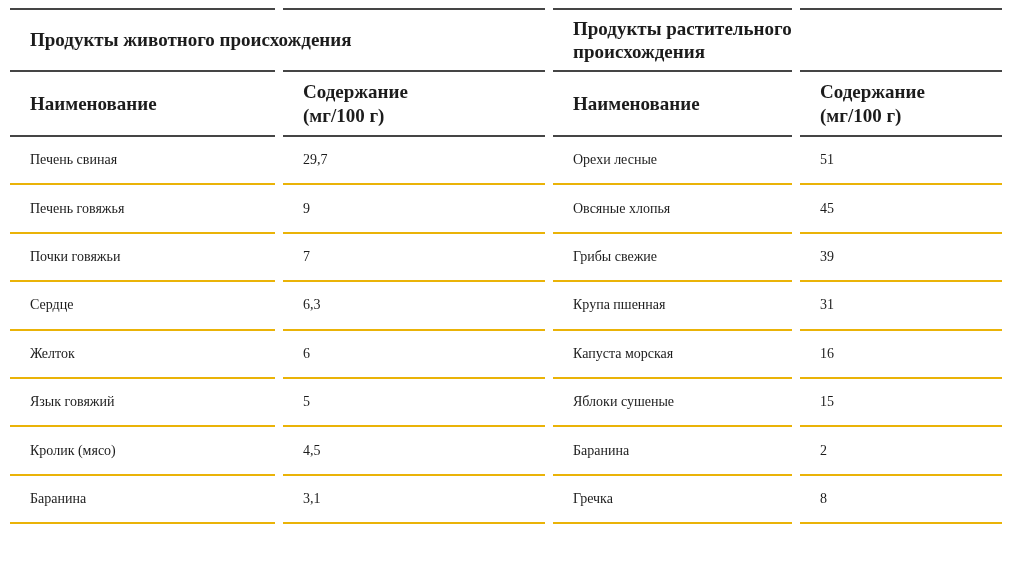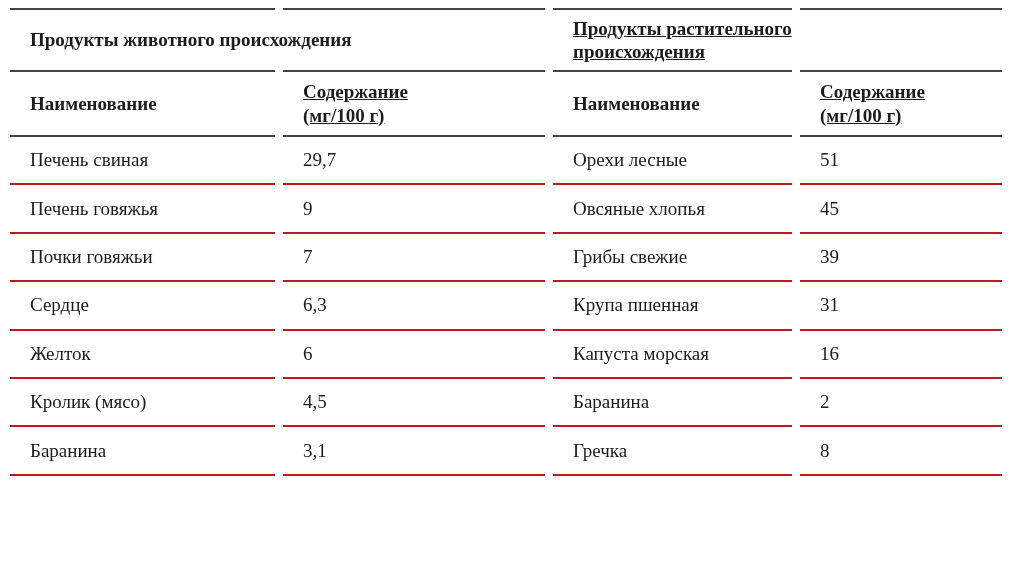--- a/index.html
+++ b/index.html
@@ -33,26 +33,26 @@
     line-height: 1.22;
   }
   tr.col-header-row td {
     border-bottom: 2.5px solid #454545;
     height: 63px;
     font-weight: bold;
     font-size: 19px;
     line-height: 1.25;
   }
   tr.data-row td {
-    border-bottom: 2px solid #b91c1c;
+    border-bottom: 2px solid #eab308;
     height: 46.4px;
-    font-size: 19px;
+    font-size: 14px;
   }
   .nowrap { white-space: nowrap; }
-  .preline { white-space: pre-line; text-decoration: underline; }
+  .preline { white-space: pre-line; }
 </style>
 </head>
 <body>
 
 <table class="products">
   <colgroup>
     <col style="width:265px">
       <col style="width:262px">
       <col style="width:239px">
       <col style="width:202px">
@@ -100,20 +100,26 @@
     <td>Крупа пшенная</td>
     <td>31</td>
   </tr>
   <tr class="data-row">
     <td>Желток</td>
     <td>6</td>
     <td>Капуста морская</td>
     <td>16</td>
   </tr>
   <tr class="data-row">
+    <td>Язык говяжий</td>
+    <td>5</td>
+    <td>Яблоки сушеные</td>
+    <td>15</td>
+  </tr>
+  <tr class="data-row">
     <td>Кролик (мясо)</td>
     <td>4,5</td>
     <td>Баранина</td>
     <td>2</td>
   </tr>
   <tr class="data-row">
     <td>Баранина</td>
     <td>3,1</td>
     <td>Гречка</td>
     <td>8</td>

